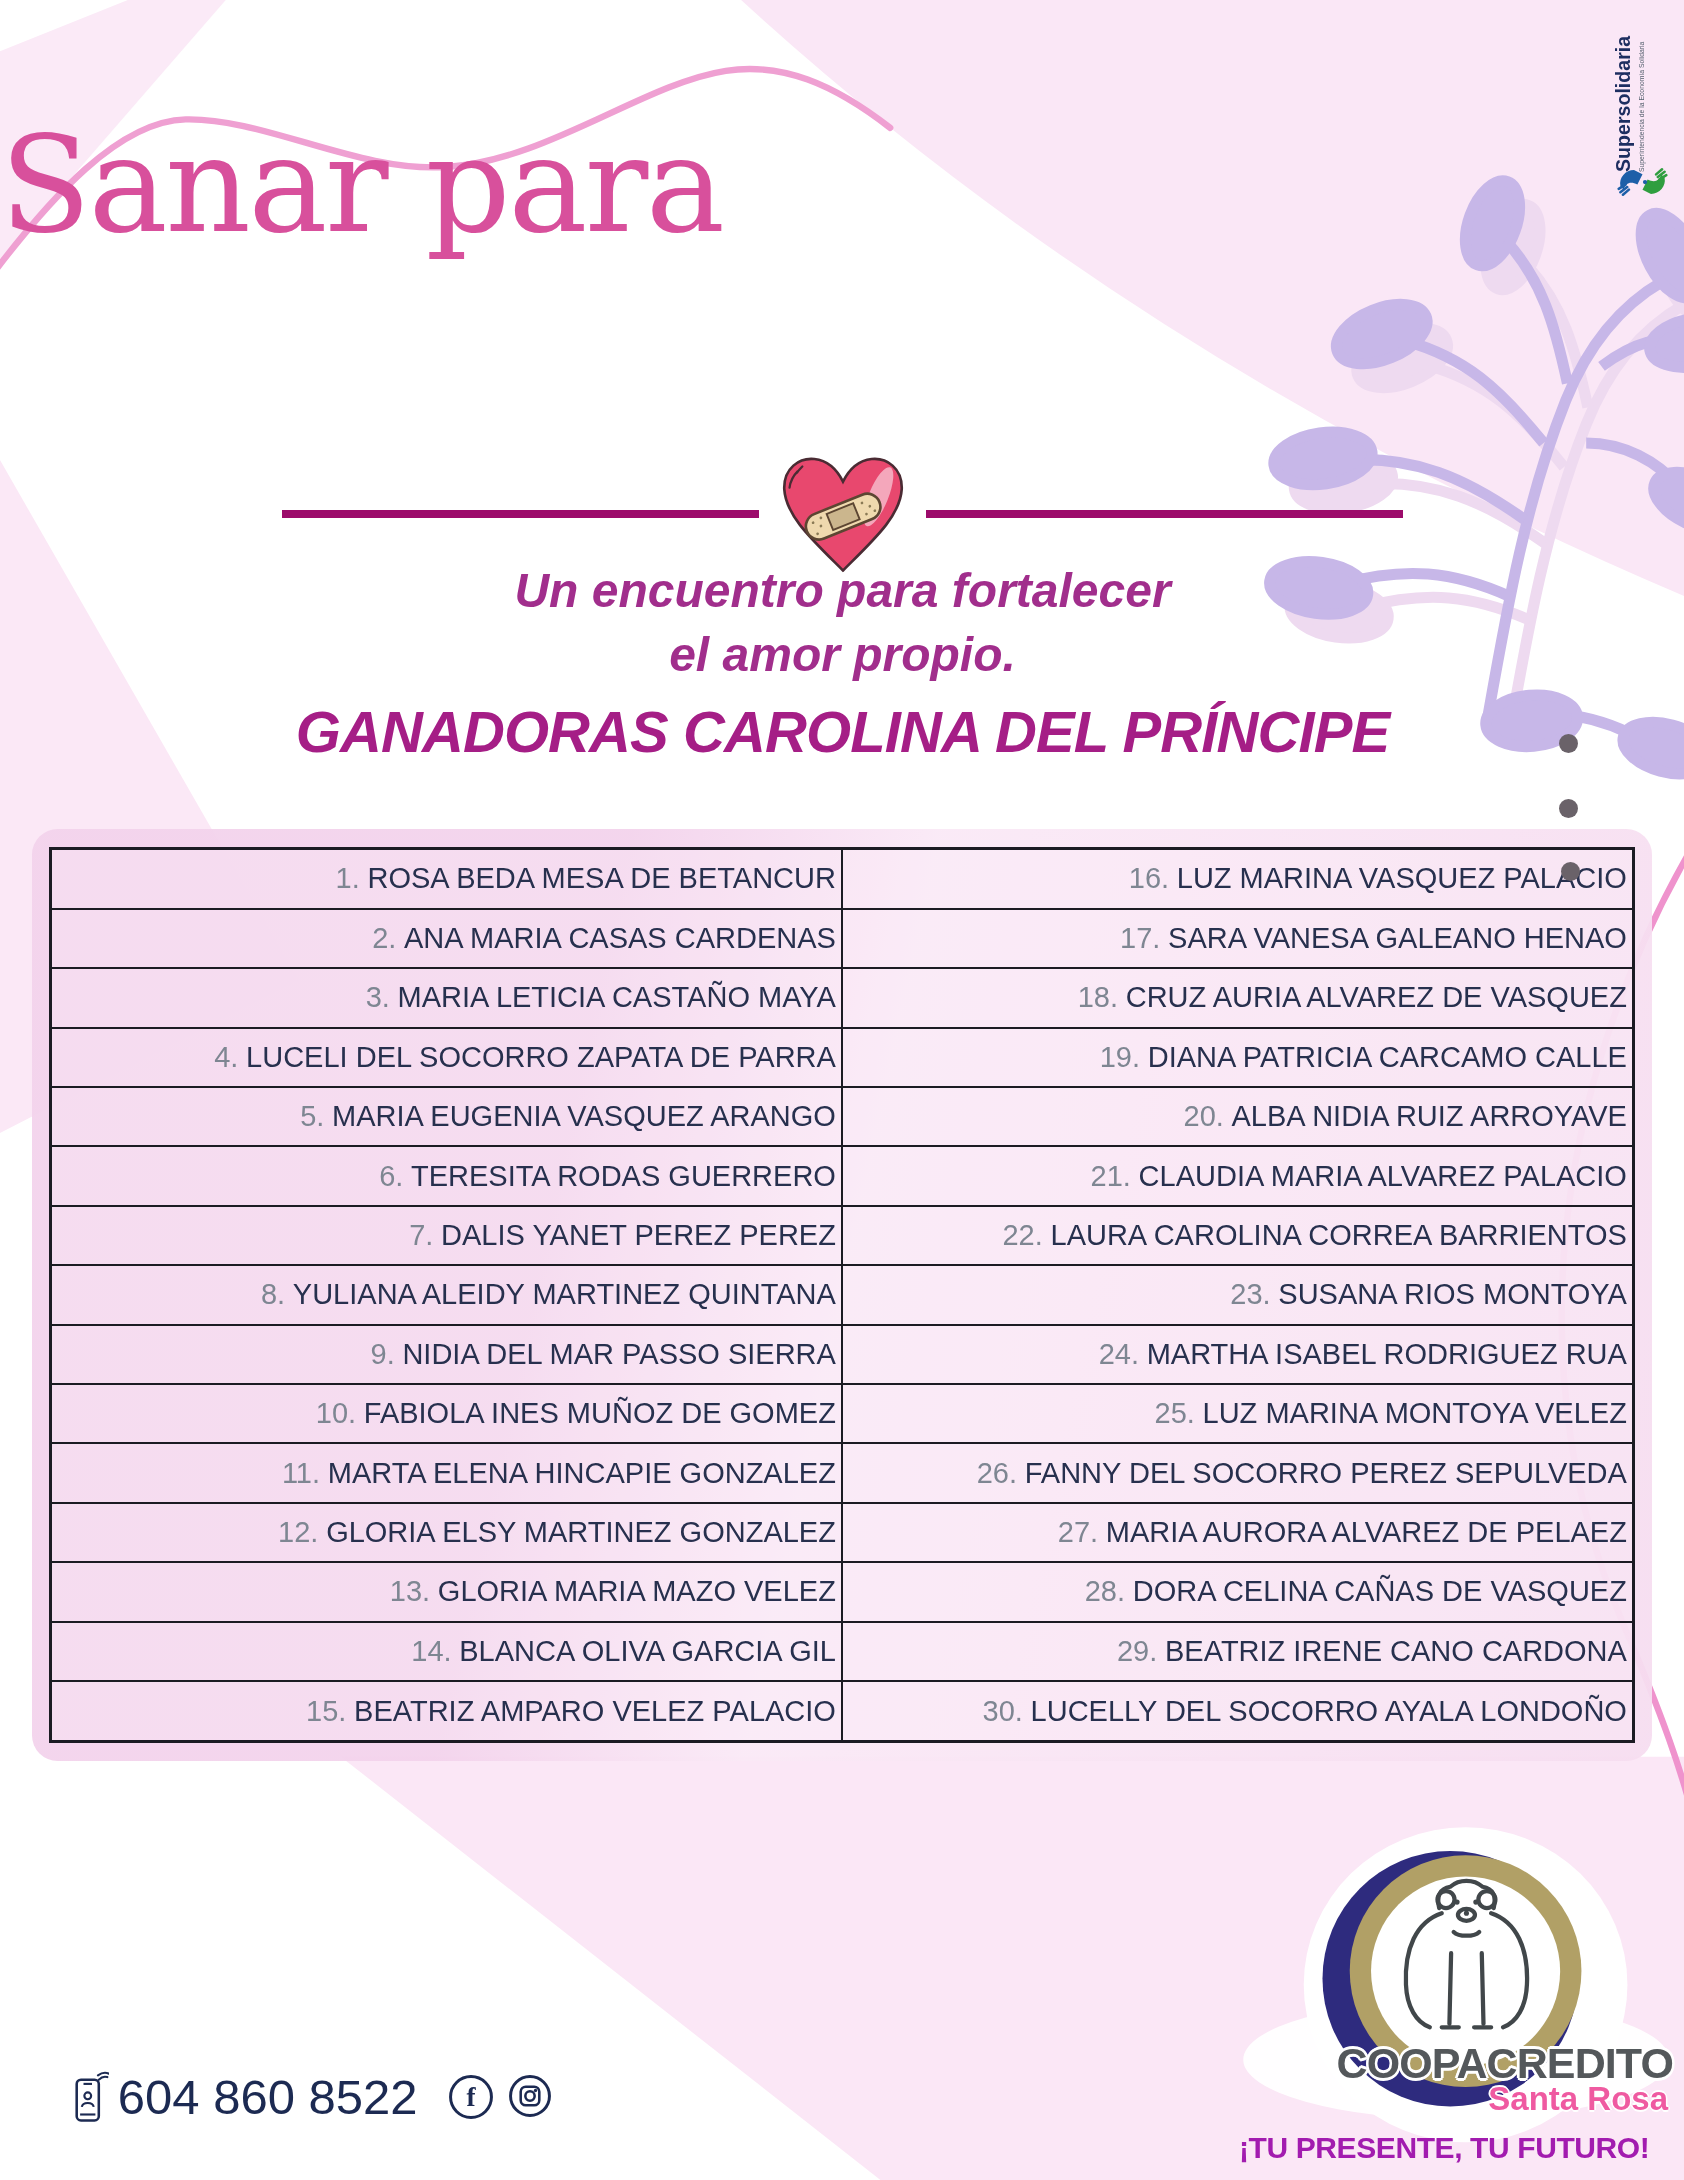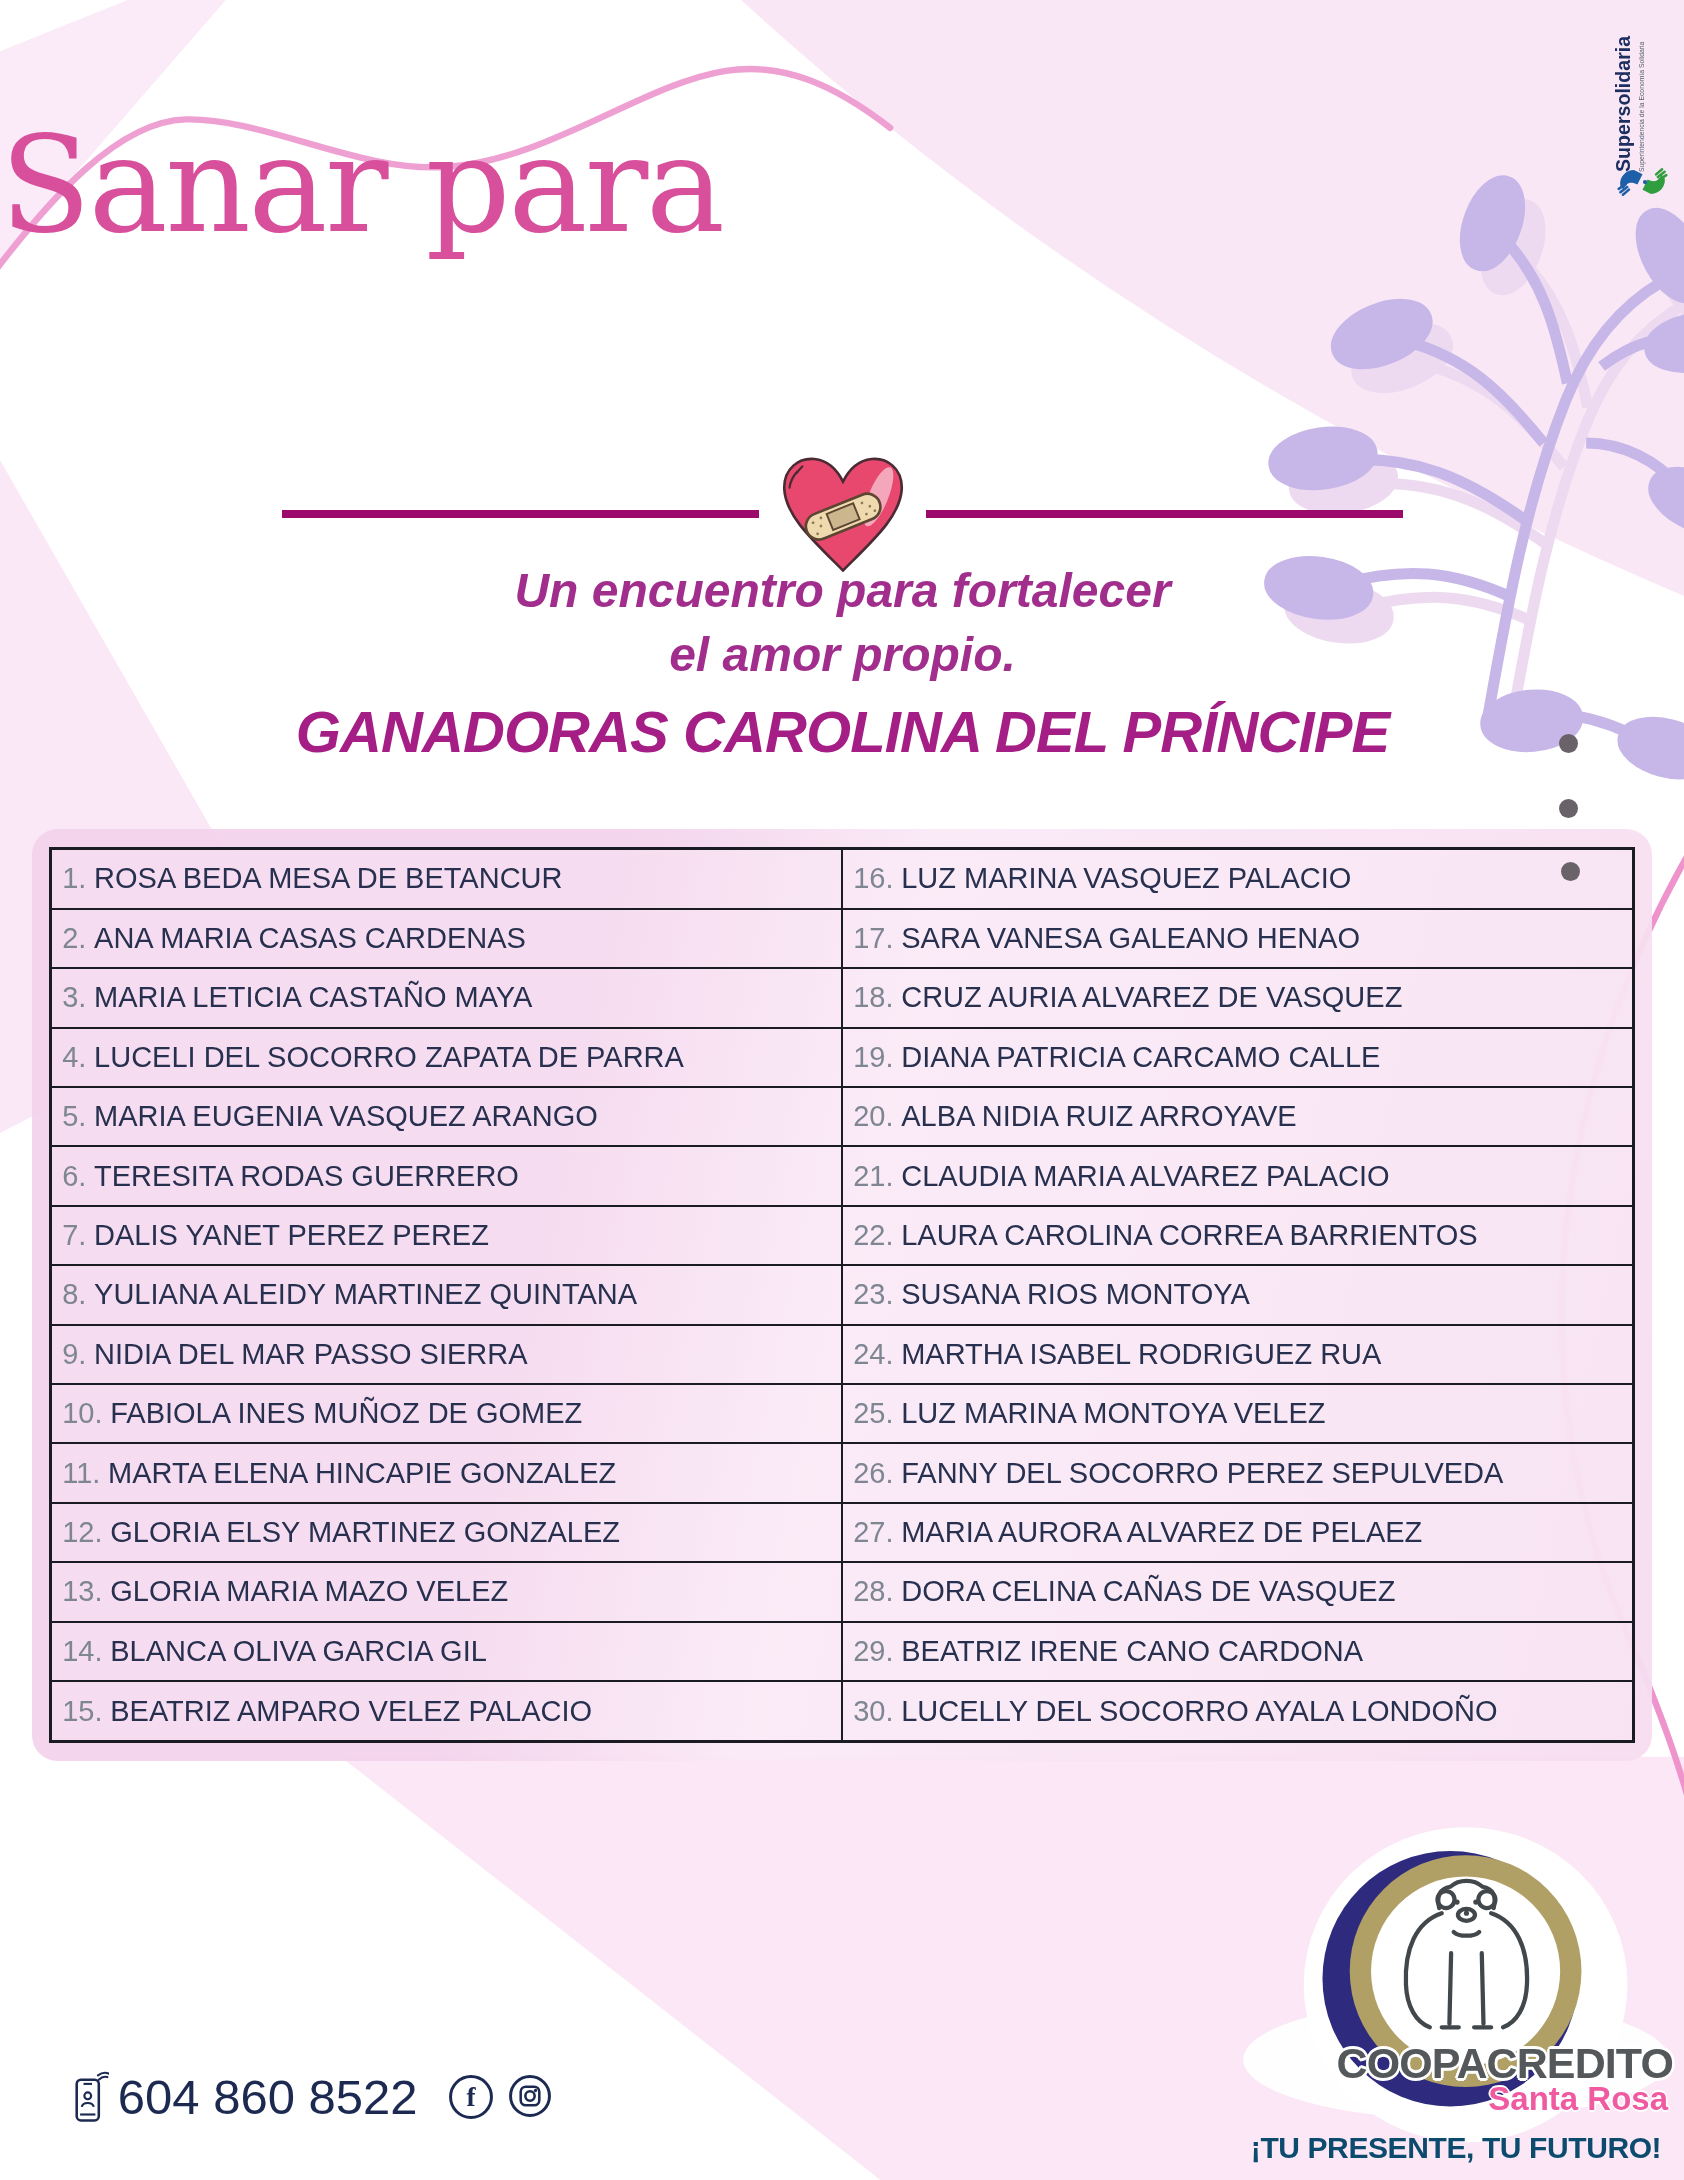--- a/index.html
+++ b/index.html
@@ -29,21 +29,21 @@
   
   .table-wrap{position:absolute;left:32px;top:829px;width:1620px;height:932px;z-index:1;
               border-radius:25.6px;
               background:linear-gradient(102deg,
                  rgba(243,211,236,0.95) 0%, rgba(243,211,236,0.95) 33%,
                  rgba(250,233,246,0.95) 50%, rgba(246,221,240,0.95) 100%);}
   .winners-table{position:absolute;left:17px;top:18px;width:1586px;height:896px;
                  border-collapse:collapse;table-layout:fixed;border:3.4px solid #1b1b23;}
   .winners-table td{border:2.1px solid #1b1b23;font-size:29px;color:#27304e;
                     padding:0 5.1px 0 10.2px;vertical-align:middle;
-                    background:rgba(252,240,250,0.30);white-space:nowrap;overflow:hidden;}
+                    background:rgba(252,240,250,0.30);white-space:nowrap;overflow:hidden;text-align:right;}
   .num{color:#7e8692;margin-right:7.7px;}
 
   .dot{position:absolute;width:19px;height:19px;border-radius:50%;background:#6a6269;z-index:2;}
   .dot1{left:1559px;top:734px;}
   .dot2{left:1559px;top:799px;}
   .dot3{left:1561px;top:862px;}
 
   
   .footer-left{position:absolute;left:24px;top:2051px;width:579px;text-align:center;
                color:#1c2a52;z-index:2;}
@@ -53,22 +53,22 @@
   .social{display:flex;gap:13.6px;margin-left:22px;}
 
   
   .logo-block{position:absolute;left:1239px;top:1804px;width:460px;height:376px;z-index:2;}
   .brand{position:absolute;top:235px;left:0;width:434px;text-align:right;font-size:43px;
          font-weight:bold;color:#54585b;letter-spacing:-0.9px;
          text-shadow:-2.6px 0 0 #fff,2.6px 0 0 #fff,0 -2.6px 0 #fff,0 2.6px 0 #fff,
                      -1.7px -1.7px 0 #fff,1.7px 1.7px 0 #fff,-1.7px 1.7px 0 #fff,1.7px -1.7px 0 #fff;}
   .santa{position:absolute;top:276px;right:31px;font-size:33px;font-weight:bold;color:#ef5aa1;
          text-shadow:-1.7px 0 0 #fff,1.7px 0 0 #fff,0 -1.7px 0 #fff,0 1.7px 0 #fff;}
-  .tagline{position:absolute;top:327px;left:0;width:434px;text-align:center;font-size:30px;
-           font-weight:bold;color:#0c4a6e;letter-spacing:-0.4px;}
+  .tagline{position:absolute;top:327px;left:0;width:434px;font-size:30px;
+           font-weight:bold;color:#a21caf;letter-spacing:-0.4px;}
 
   
   .supersolidaria{position:absolute;left:1612px;top:19px;height:153px;display:flex;gap:2.6px;z-index:2;}
   .ss-name,.ss-sub{writing-mode:vertical-rl;transform:rotate(180deg);white-space:nowrap;}
   .ss-name{font-size:19.6px;font-weight:bold;color:#1d2e60;}
   .ss-sub{font-size:6.8px;color:#55606e;}
   .hands{position:absolute;left:1617px;top:164px;z-index:2;line-height:0;}
 </style>
 </head>
 <body>

